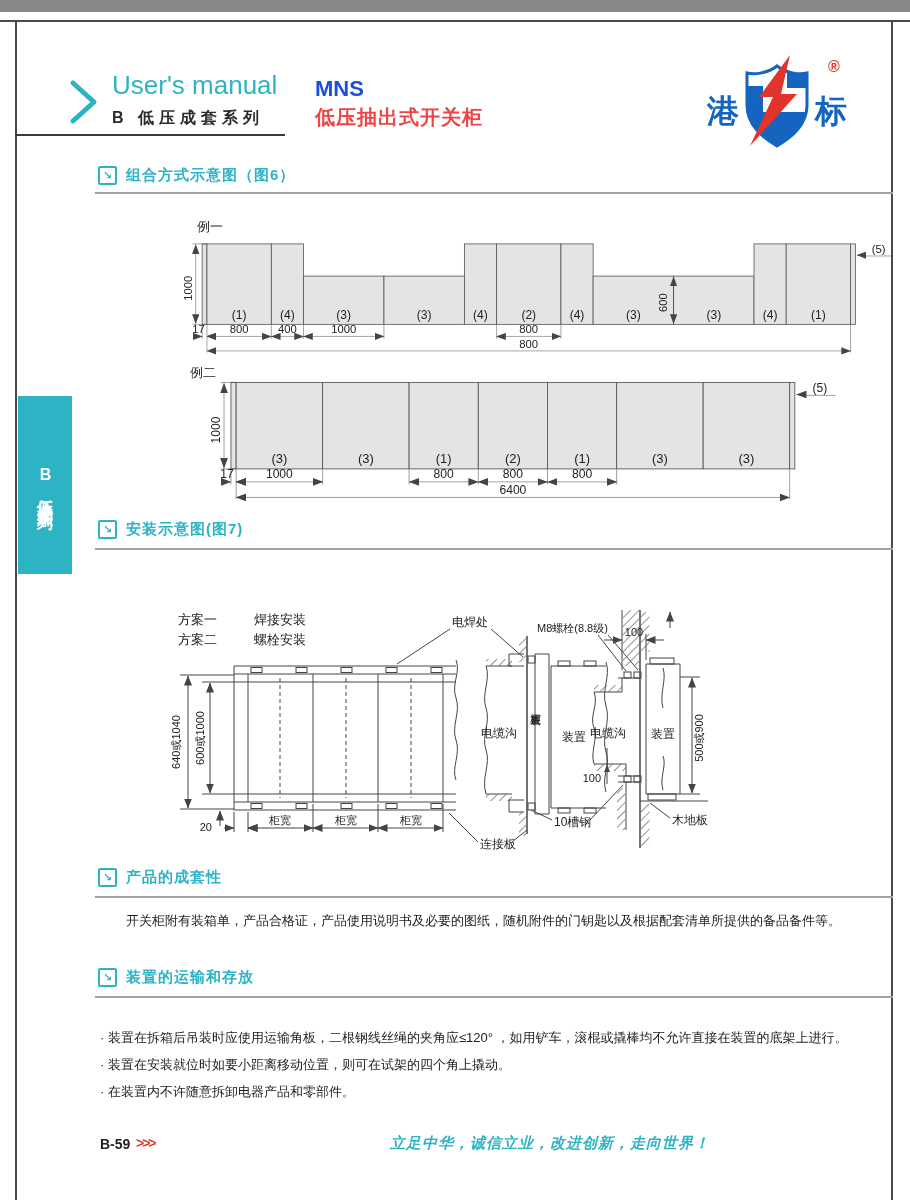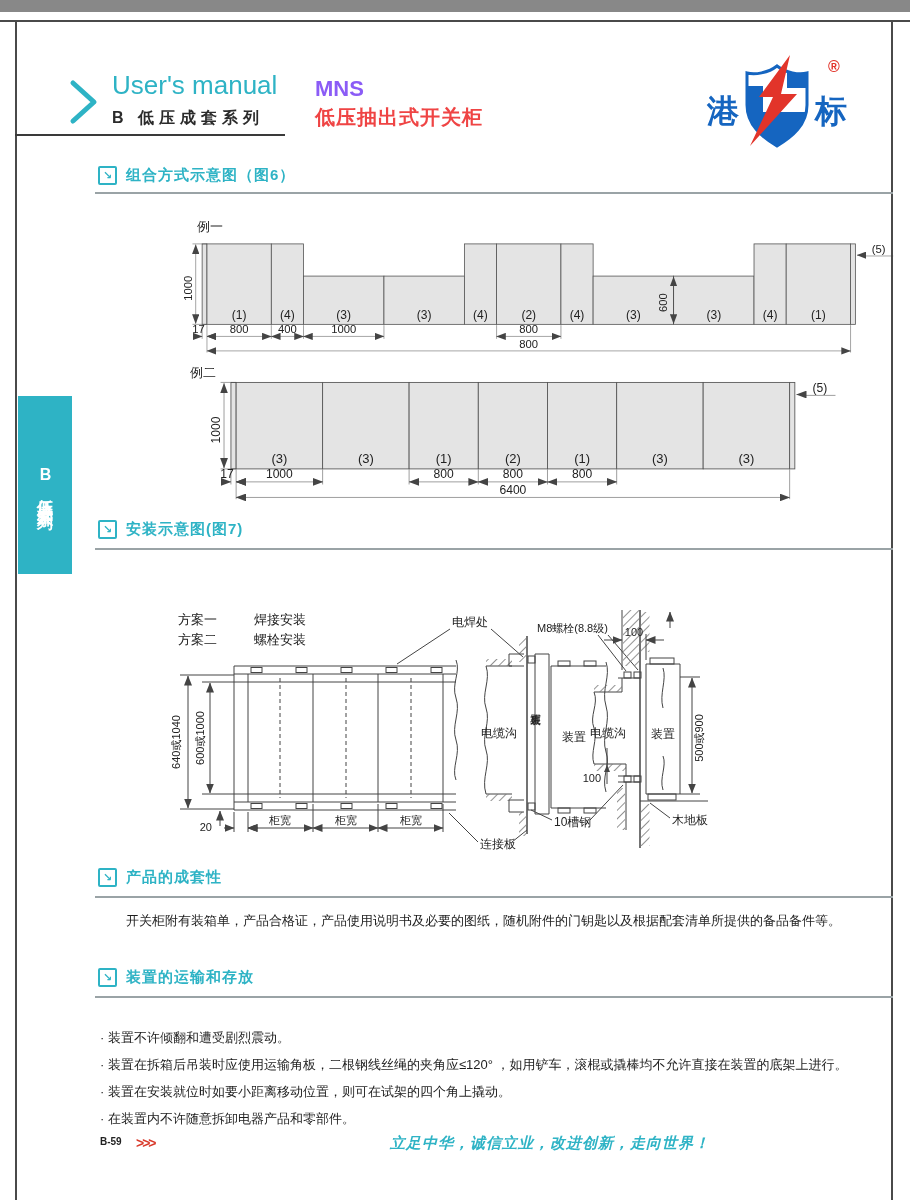--- a/index.html
+++ b/index.html
@@ -4,42 +4,42 @@
 <style>
   html,body{margin:0;padding:0;background:#888}
   #page{position:relative;width:910px;height:1200px;background:#fff;overflow:hidden;
         font-family:"Liberation Sans","DejaVu Sans",sans-serif;color:#222;margin:12px auto}
   .abs{position:absolute}
   .border-line{position:absolute;background:#4a4a4a}
   
   .manual-title{position:absolute;left:112px;top:58px;font-size:26px;color:#2eb3c5;letter-spacing:0px}
   .series-title{position:absolute;left:112px;top:96px;font-size:16px;font-weight:700;color:#2b2b2b;letter-spacing:5px}
   .series-underline{position:absolute;left:15px;top:122px;width:270px;height:2px;background:#3a3a3a}
-  .prod-code{position:absolute;left:315px;top:64px;font-size:22px;font-weight:bold;color:#8b5cf6}
+  .prod-code{position:absolute;left:315px;top:64px;font-size:22px;font-weight:bold;color:#1d4ed8}
   .prod-name{position:absolute;left:315px;top:92px;font-size:20px;font-weight:bold;color:#ef4444;letter-spacing:1px}
   
   .sec{position:absolute;display:flex;align-items:center;gap:9px}
   .sec .box{width:15px;height:15px;border:2px solid #2eb3c5;border-radius:2px;color:#2eb3c5;
             font-size:11px;line-height:15px;text-align:center;font-weight:bold}
   .sec .ttl{color:#2eb3c5;font-size:15px;font-weight:bold;letter-spacing:1px}
   .rule{position:absolute;height:2px;background:#9aa3a6}
   
   .side-tab{position:absolute;left:18px;top:384px;width:54px;height:178px;background:#2eb3c5;
             display:flex;align-items:center;justify-content:center}
   .side-tab span{writing-mode:vertical-rl;text-orientation:upright;color:#fff;font-size:16px;
             font-weight:bold;letter-spacing:3px;line-height:1}
   
   .fig-caption{position:absolute;font-size:13px;color:#222}
   
   .para{position:absolute;left:100px;top:898px;width:778px;font-size:13px;line-height:1.7;text-indent:2em;color:#1e1e1e}
   .bullets{position:absolute;left:100px;top:1012px;width:778px;list-style:none;margin:0;padding:0;font-size:13px;color:#1e1e1e}
   .bullets li{line-height:27px}
   .bullets li::before{content:"· "}
   
-  .page-num{position:absolute;left:100px;top:1124px;font-size:10px;color:#222;font-weight:bold}
+  .page-num{position:absolute;left:100px;top:1124px;font-size:14px;color:#222;font-weight:bold}
   .page-arrows{position:absolute;left:136px;top:1123px;font-size:14px;color:#d93a2b;font-weight:bold;letter-spacing:-2px}
   .slogan{position:absolute;left:390px;top:1122px;width:430px;text-align:left;font-size:15px;
           font-weight:bold;font-style:italic;color:#2eb3c5;letter-spacing:1px}
   svg text{font-family:"Liberation Sans","DejaVu Sans",sans-serif}
 </style>
 </head>
 <body>
 
 <div id="page">
 
@@ -425,21 +425,20 @@
   </div>
   <div class="rule" style="left:95px;top:884px;width:798px"></div>
   <div class="para">开关柜附有装箱单，产品合格证，产品使用说明书及必要的图纸，随机附件的门钥匙以及根据配套清单所提供的备品备件等。</div>
 
   <div class="sec" style="left:98px;top:956px">
     <div class="box">↘</div>
     <div class="ttl">装置的运输和存放</div>
   </div>
   <div class="rule" style="left:95px;top:984px;width:798px"></div>
   <ul class="bullets">
-    <li>装置不许倾翻和遭受剧烈震动。</li>
     <li>装置在拆箱后吊装时应使用运输角板，二根钢线丝绳的夹角应≤120° ，如用铲车，滚棍或撬棒均不允许直接在装置的底架上进行。</li>
     <li>装置在安装就位时如要小距离移动位置，则可在试架的四个角上撬动。</li>
     <li>在装置内不许随意拆卸电器产品和零部件。</li>
   </ul>
 
   <div class="page-num">B-59</div>
   <div class="page-arrows">&gt;&gt;&gt;</div>
   <div class="slogan">立足中华，诚信立业，改进创新，走向世界！</div>
 
 </div>

